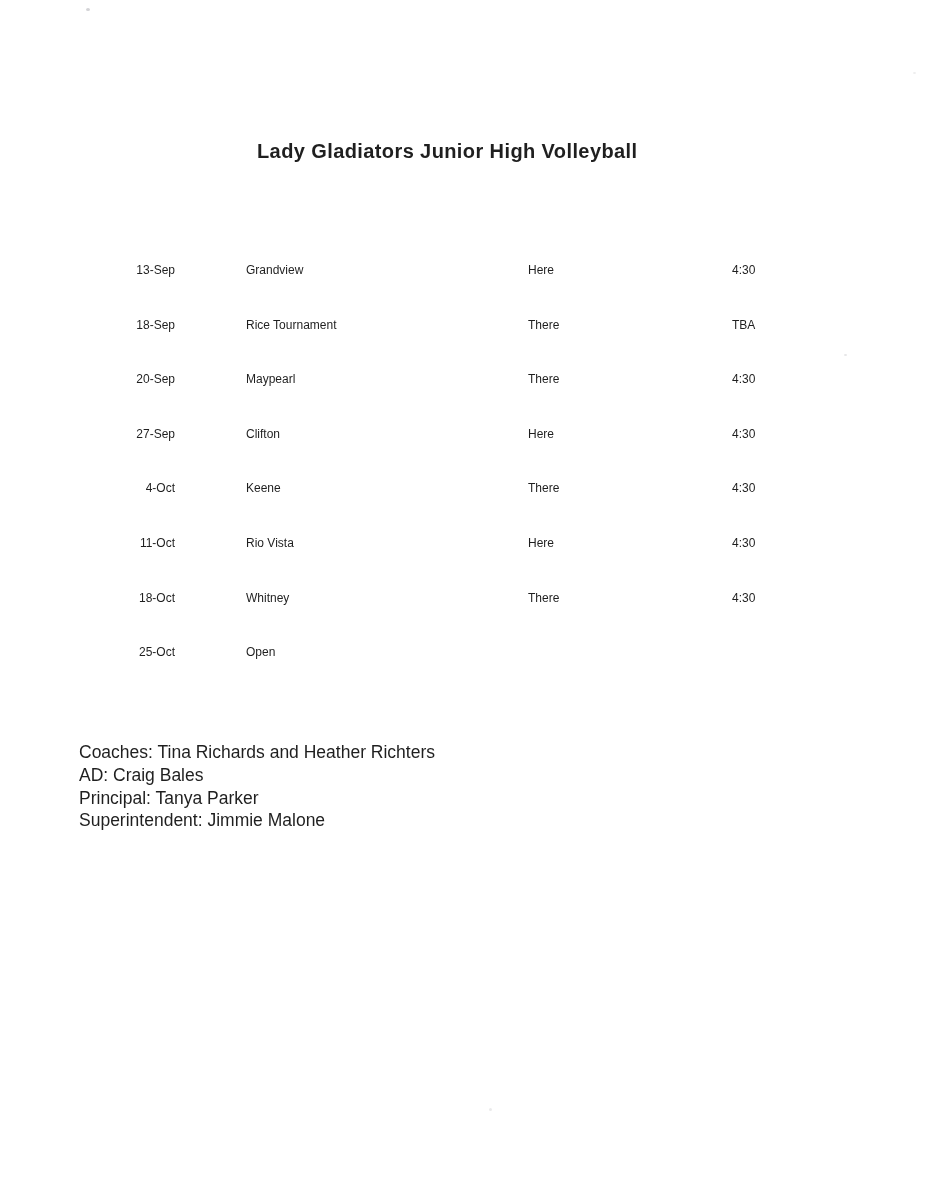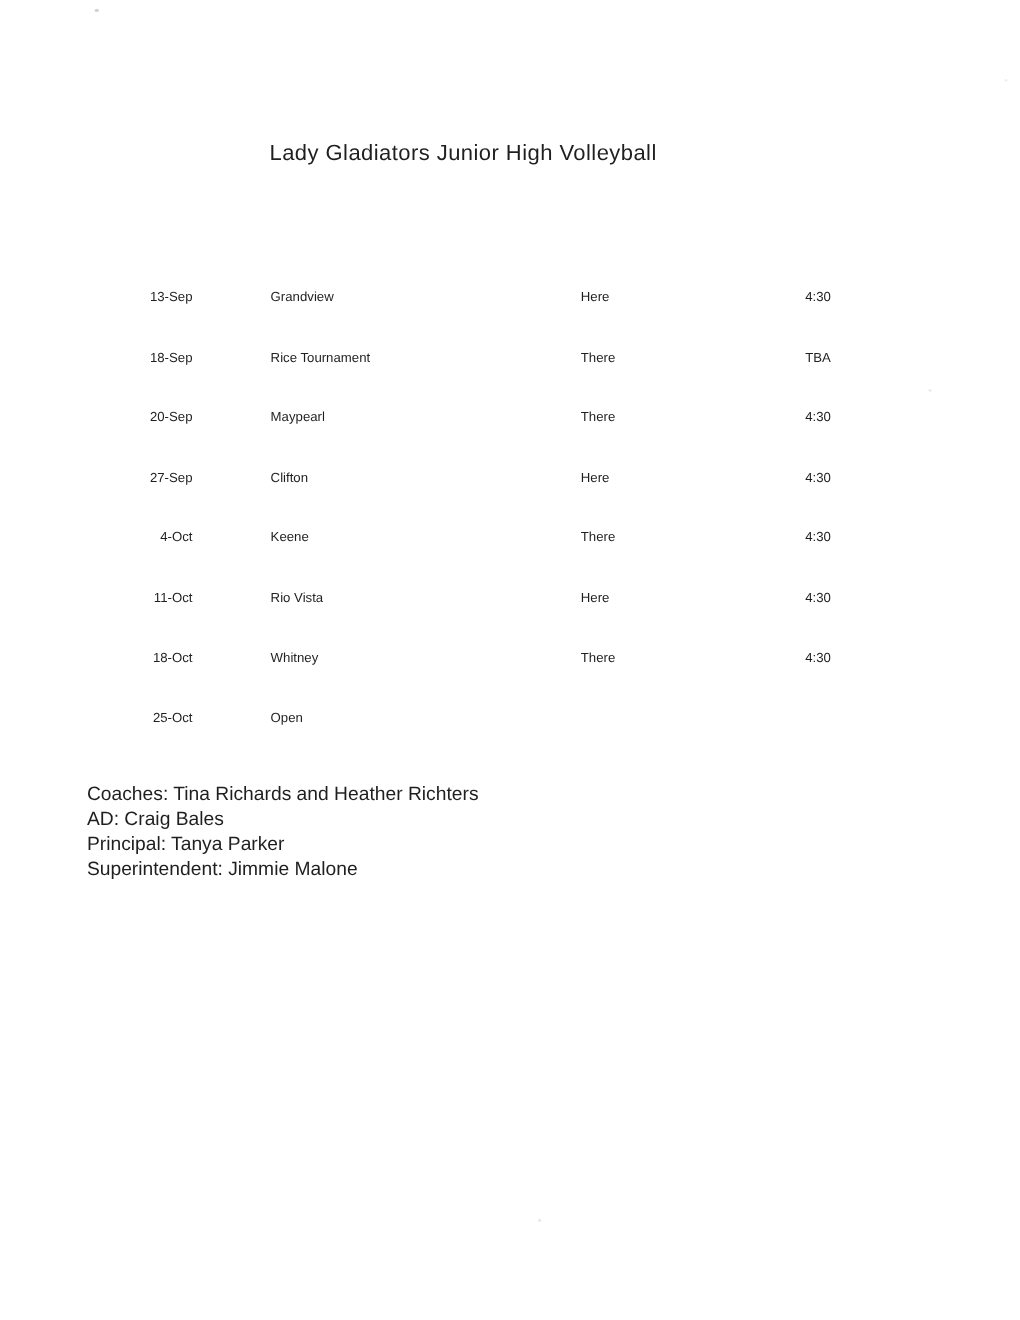--- a/index.html
+++ b/index.html
@@ -14,44 +14,44 @@
     background: #ffffff;
     font-family: "Liberation Sans", sans-serif;
     color: #1f1f1f;
     overflow: hidden;
   }
   .title {
     position: absolute;
     top: 128px;
     left: 245px;
     font-size: 20px;
-    font-weight: 400;
+    font-weight: 700;
     letter-spacing: 0.4px;
-    margin: 0;
+    margin: 12px;
     white-space: nowrap;
   }
   .schedule {
     position: absolute;
     top: 263px;
     left: 0;
     right: 0;
   }
   .row {
     position: relative;
     height: 54.6px;
     font-size: 12px;
   }
   .cell { position: absolute; top: 0; white-space: nowrap; }
   .cell.date { left: 0; width: 175px; text-align: right; }
   .cell.opp  { left: 246px; }
   .cell.loc  { left: 528px; }
   .cell.time { left: 732px; }
   .contacts {
     position: absolute;
-    top: 710px;
+    top: 741px;
     left: 79px;
     font-size: 17.5px;
     line-height: 22.8px;
   }
   .contacts div { white-space: nowrap; }
   
   .speckle {
     position: absolute;
     border-radius: 50%;
     background: rgba(80, 80, 90, 0.25);

